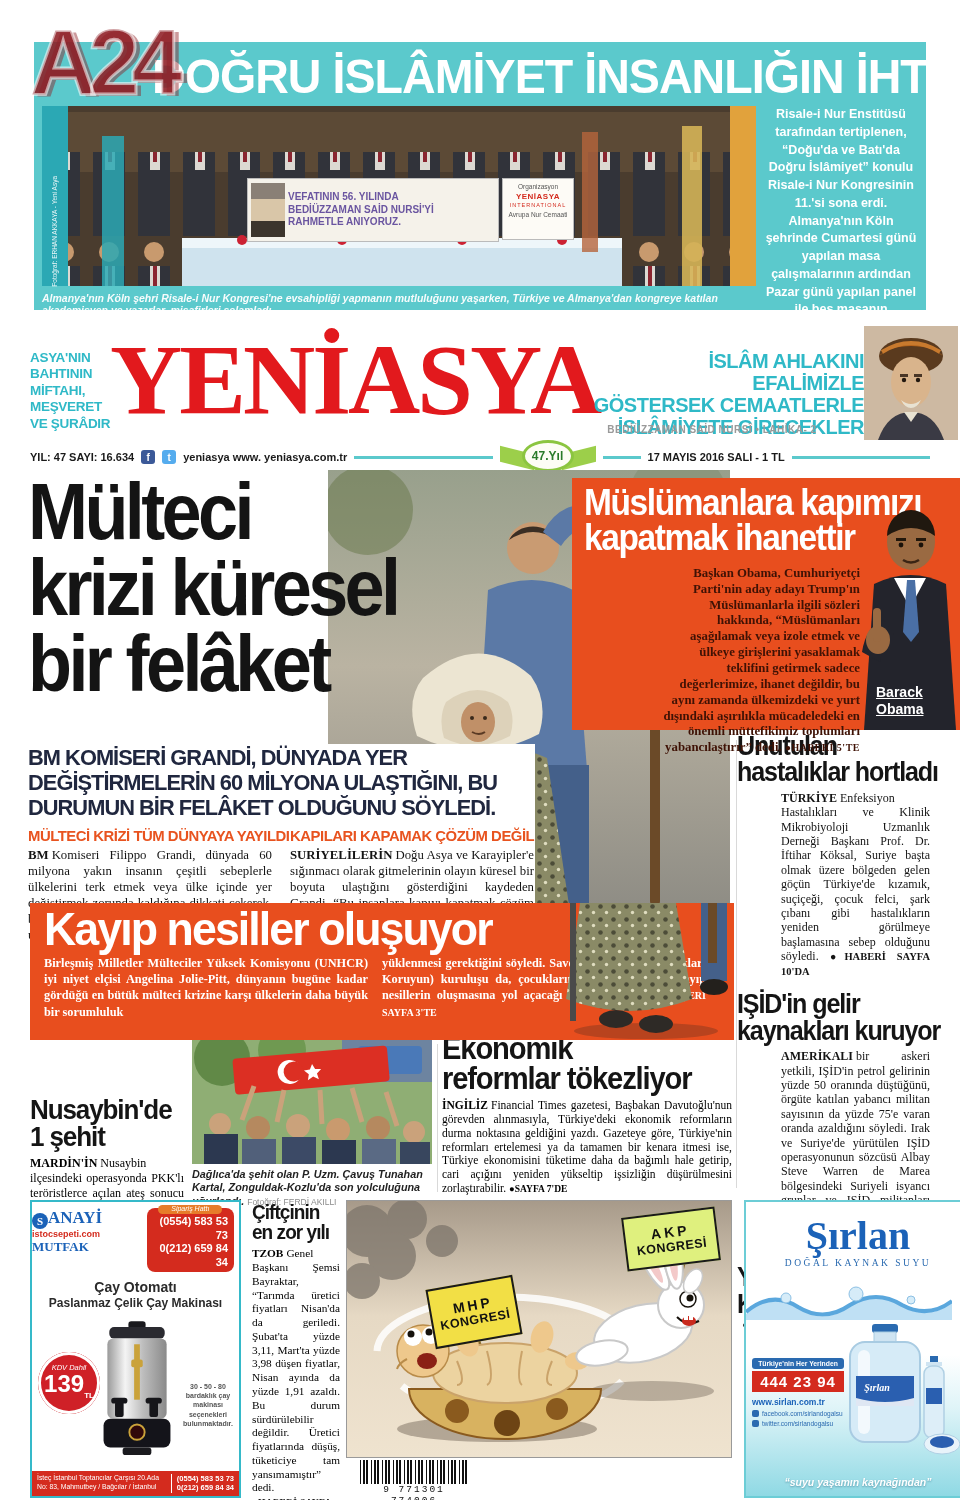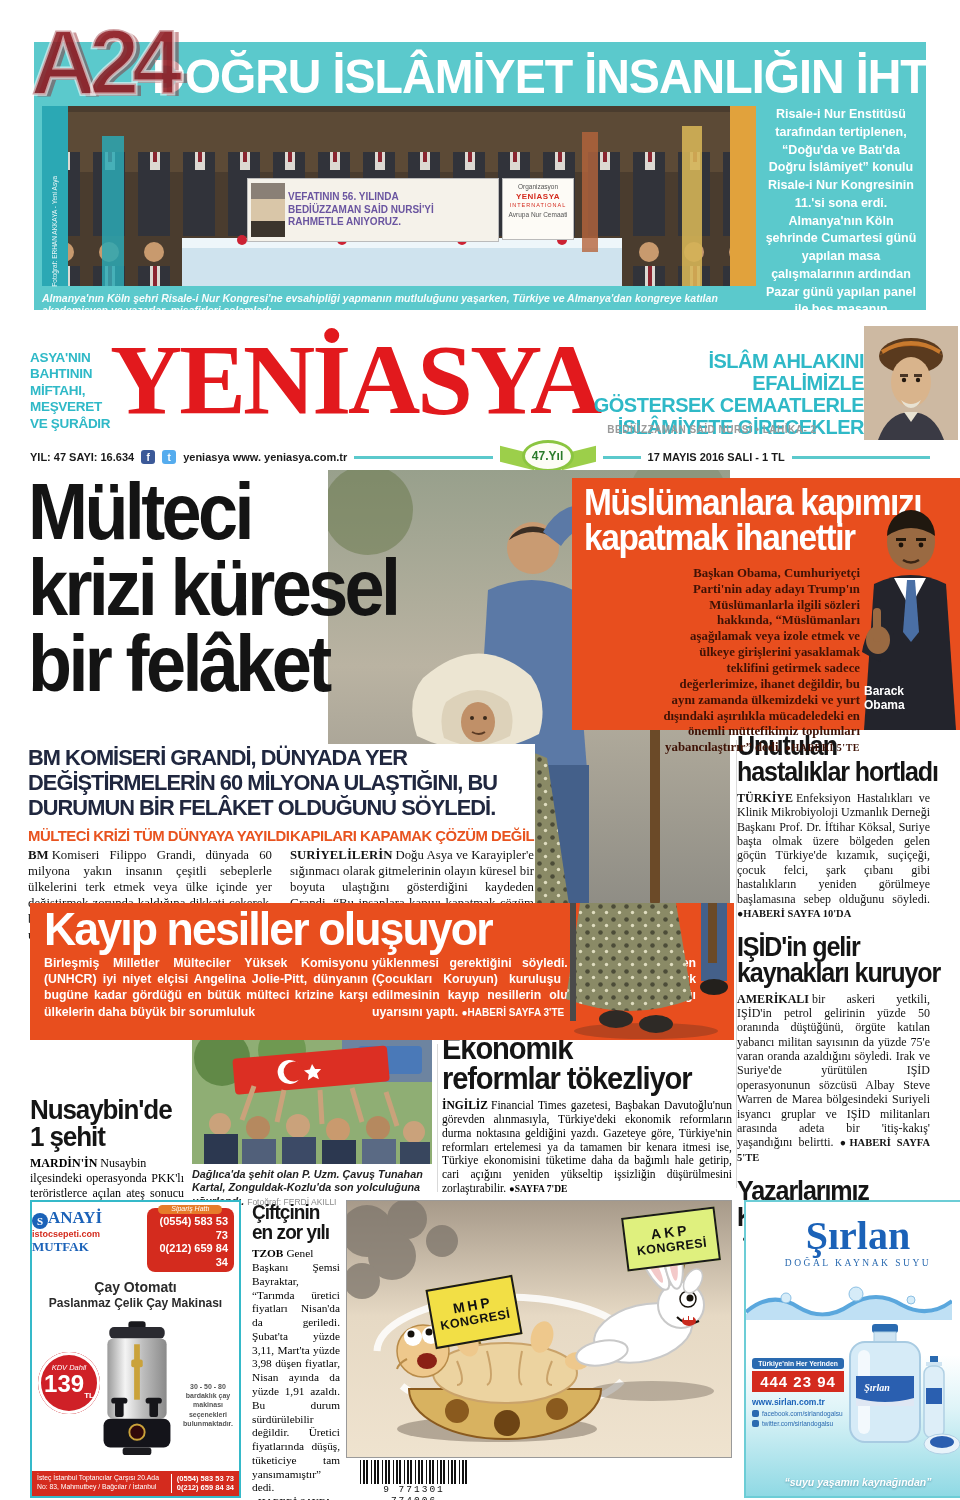--- a/index.html
+++ b/index.html
@@ -66,44 +66,44 @@
   .legs-photo{left:558px;top:903px;width:175px;height:137px;z-index:7;}
   .main-headline{left:28px;top:474px;z-index:6;color:#141414;font-weight:bold;
       font-size:80px;line-height:.95;letter-spacing:-4px;transform:scaleX(.9);transform-origin:left top;}
   .obama-box{left:572px;top:478px;width:388px;height:252px;background:#e84e1e;z-index:6;box-sizing:border-box;}
   .obama-box h2{margin:8px 0 0 12px;color:#fff;font-size:36px;line-height:.97;letter-spacing:-1.5px;
       transform:scaleX(.93);transform-origin:left top;white-space:nowrap;}
   .obama-body{margin:10px 100px 0 88px;font-family:"Liberation Serif",serif;font-weight:bold;
       font-size:12.8px;line-height:1.24;color:#3f1205;text-align:right;}
   .obama-body .cta{font-size:10px;letter-spacing:.5px;}
   .obama-svg{position:absolute;right:0;bottom:0;width:104px;height:238px;}
-  .obama-cap{position:absolute;left:292px;top:206px;color:#fff;font-weight:bold;font-size:12px;line-height:1.2;}
+  .obama-cap{position:absolute;left:304px;top:206px;color:#fff;font-weight:bold;font-size:14px;line-height:1.2;text-decoration:underline;}
   .lead-panel{left:28px;top:744px;width:507px;background:#fff;z-index:5;padding:2px 0;}
   .subhead{color:#20273f;font-weight:bold;font-size:22.5px;line-height:1.1;letter-spacing:-1px;
       transform:scaleX(.97);transform-origin:left top;margin-bottom:7px;}
   .lead-cols{display:flex;gap:18px;}
   .lead-col{width:244px;}
   .col-head{color:#e8531f;font-weight:bold;font-size:15.5px;letter-spacing:-.5px;margin-bottom:3px;
       transform:scaleX(.96);transform-origin:left top;white-space:nowrap;}
   .col-body{font-family:"Liberation Serif",serif;font-size:12.8px;line-height:1.25;color:#141414;text-align:justify;}
   .col-body .cta, .rail-body .cta{font-weight:bold;font-size:10.5px;}
 
   .kayip-banner{left:30px;top:903px;width:704px;height:137px;background:#e84e1e;z-index:5;box-sizing:border-box;color:#fff;}
   .kayip-banner h2{margin:2px 0 3px 14px;font-size:47px;line-height:1;letter-spacing:-2px;
       transform:scaleX(.95);transform-origin:left top;white-space:nowrap;}
-  .kayip-cols{display:flex;gap:4px;padding:0 14px;}
+  .kayip-cols{display:flex;gap:14px;padding:0 14px;font-family:Liberation Serif, serif;}
   .kayip-col{width:324px;font-weight:bold;font-size:12.3px;line-height:1.32;text-align:justify;}
   .kayip-col .cta{font-size:10px;}
 
   
   .rail{left:737px;top:733px;width:193px;}
   .rail h2{margin:0;color:#151515;font-size:27px;line-height:.98;letter-spacing:-1.2px;
       transform:scaleX(.93);transform-origin:left top;white-space:nowrap;}
   .rail-body{font-family:"Liberation Serif",serif;font-size:12px;line-height:1.2;color:#141414;
-      text-align:justify;margin-top:5px;}
+      text-align:justify;margin-top:5px;margin-left:44px;}
   .rail-sec{margin-bottom:13px;}
   .rail-cta{font-family:"Liberation Serif",serif;font-weight:bold;font-size:9.5px;color:#222;
       text-align:right;margin-top:3px;letter-spacing:.3px;}
 
   
   .nusaybin{left:30px;top:1096px;width:154px;}
   .nusaybin h2{margin:0;font-size:28px;line-height:.97;letter-spacing:-1.2px;color:#151515;
       transform:scaleX(.93);transform-origin:left top;white-space:nowrap;}
   .nusaybin .bb{font-family:"Liberation Serif",serif;font-size:12px;line-height:1.22;text-align:justify;margin-top:6px;}
   .funeral{left:192px;top:1040px;width:240px;}

